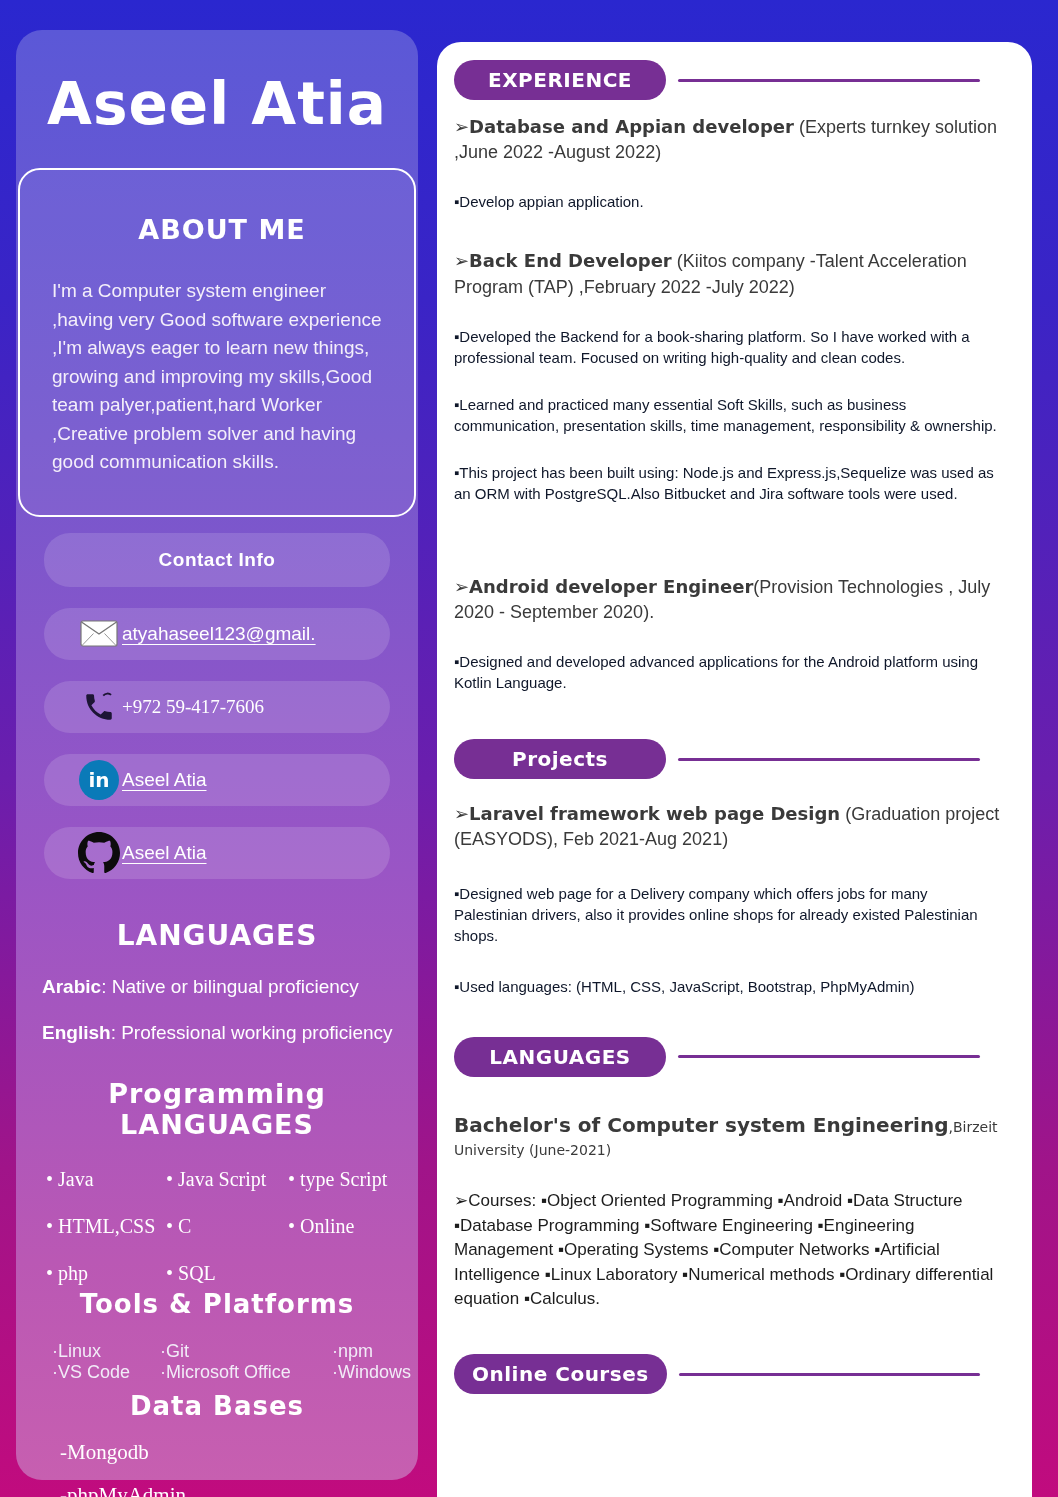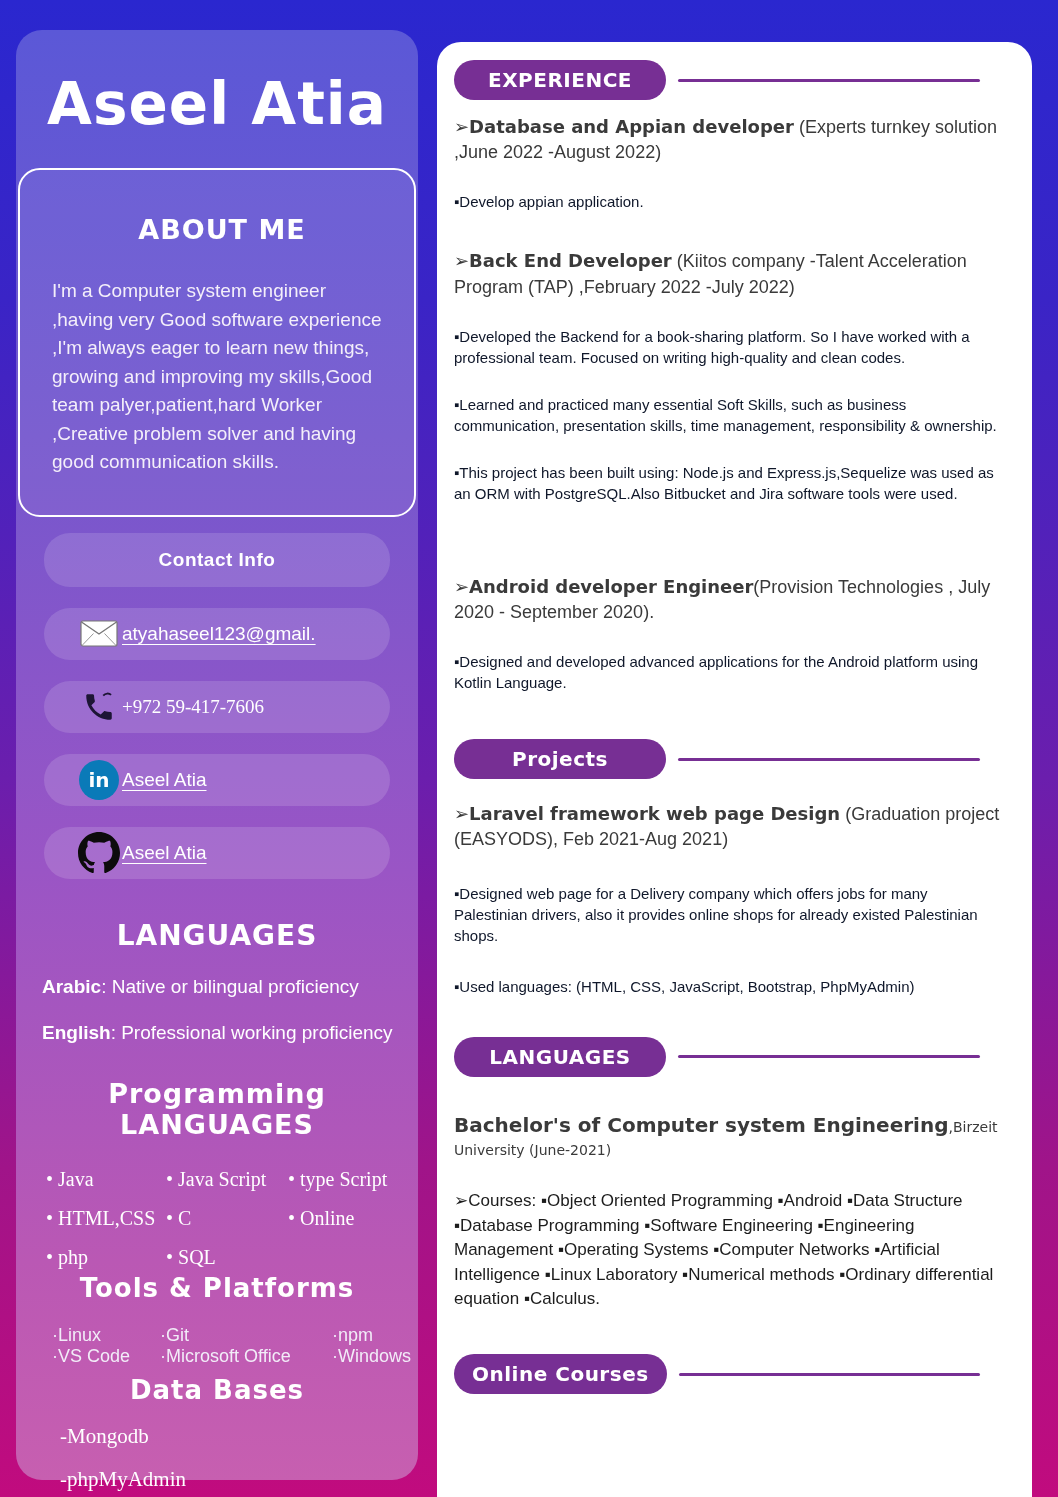--- a/index.html
+++ b/index.html
@@ -30,21 +30,21 @@
   .u{text-decoration:underline;text-underline-offset:4px;}
   .serif{font-family:"Liberation Serif",serif;}
   .li-badge{width:40px;height:40px;border-radius:50%;background:#0a7ab8;color:#fff;font-weight:700;
     font-size:20px;display:flex;align-items:center;justify-content:center;font-family:"DejaVu Sans",sans-serif;}
   .side-h{ text-align:center;font-weight:800;font-family:"DejaVu Sans",sans-serif;letter-spacing:1px;}
   .langs-h{font-size:28px;margin-top:40px;}
   .lang-line{padding-left:26px;margin-top:24px;font-size:19px;}
   .lang-line b{font-weight:800;}
   .prog-h{font-size:27px;margin-top:34px;}
   .prog-grid{margin-top:28px;padding:0 24px 0 30px;display:grid;grid-template-columns:120px 122px 1fr;
-    row-gap:16px;font-size:20px;}
+    row-gap:24px;font-size:20px;}
   .tools-h{font-size:26px;margin-top:4px;}
   .tools-grid{margin-top:22px;padding:0 24px 0 36px;display:grid;grid-template-columns:108px 172px 1fr;
     font-size:18px;color:#f2ecf8;}
   .db-h{font-size:26px;margin-top:8px;}
   .db-list{padding-left:44px;margin-top:20px;font-size:21px;}
   .db-list div{margin-bottom:20px;line-height:1.1;}
   .db-list div:nth-child(2){margin-top:20px;}
   
   .main{
     position:absolute;left:437px;top:42px;width:595px;height:1455px;background:#ffffff;

